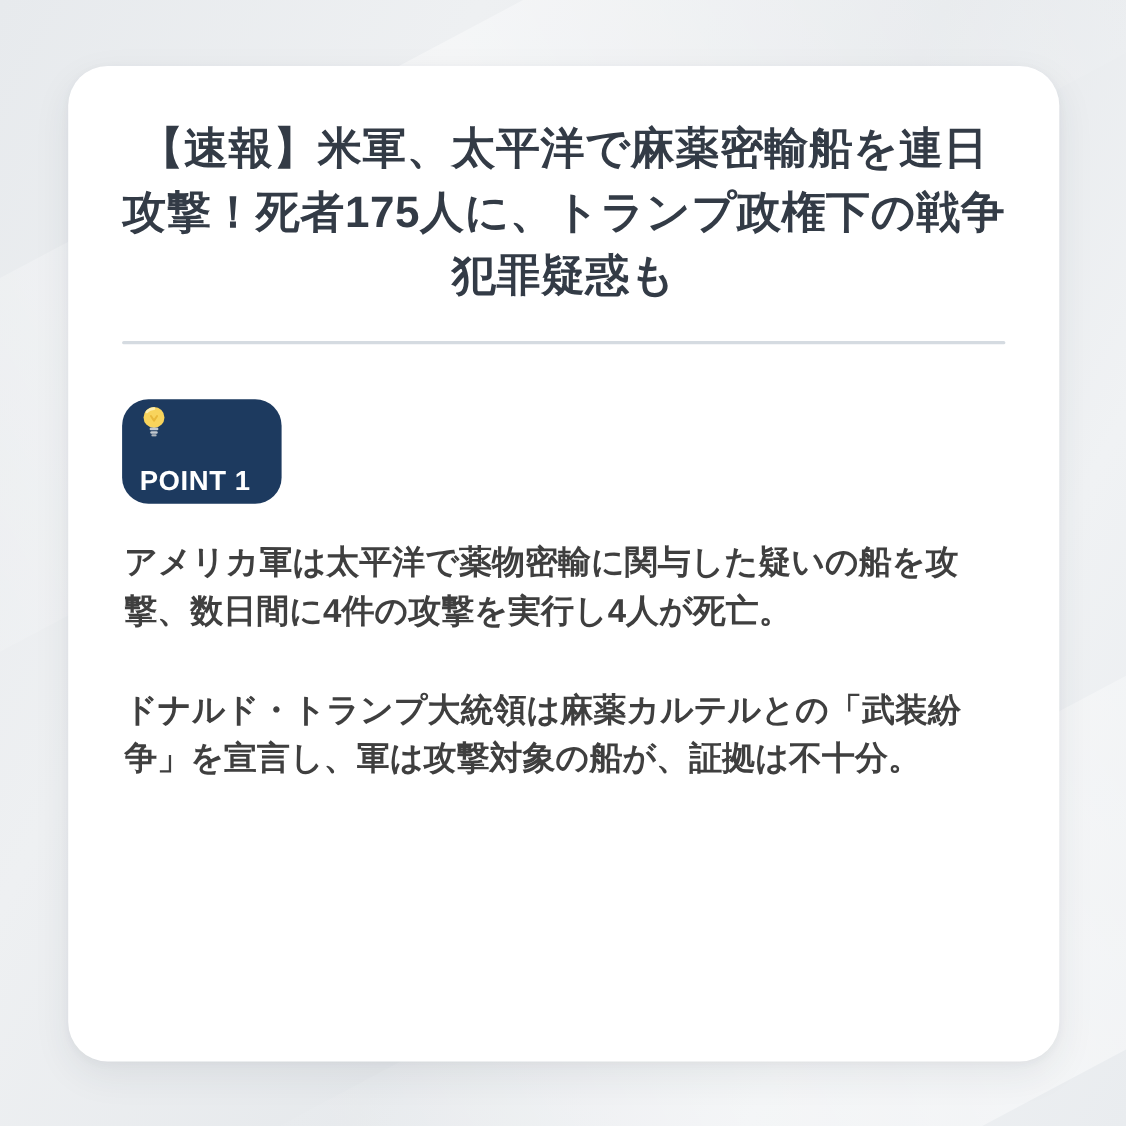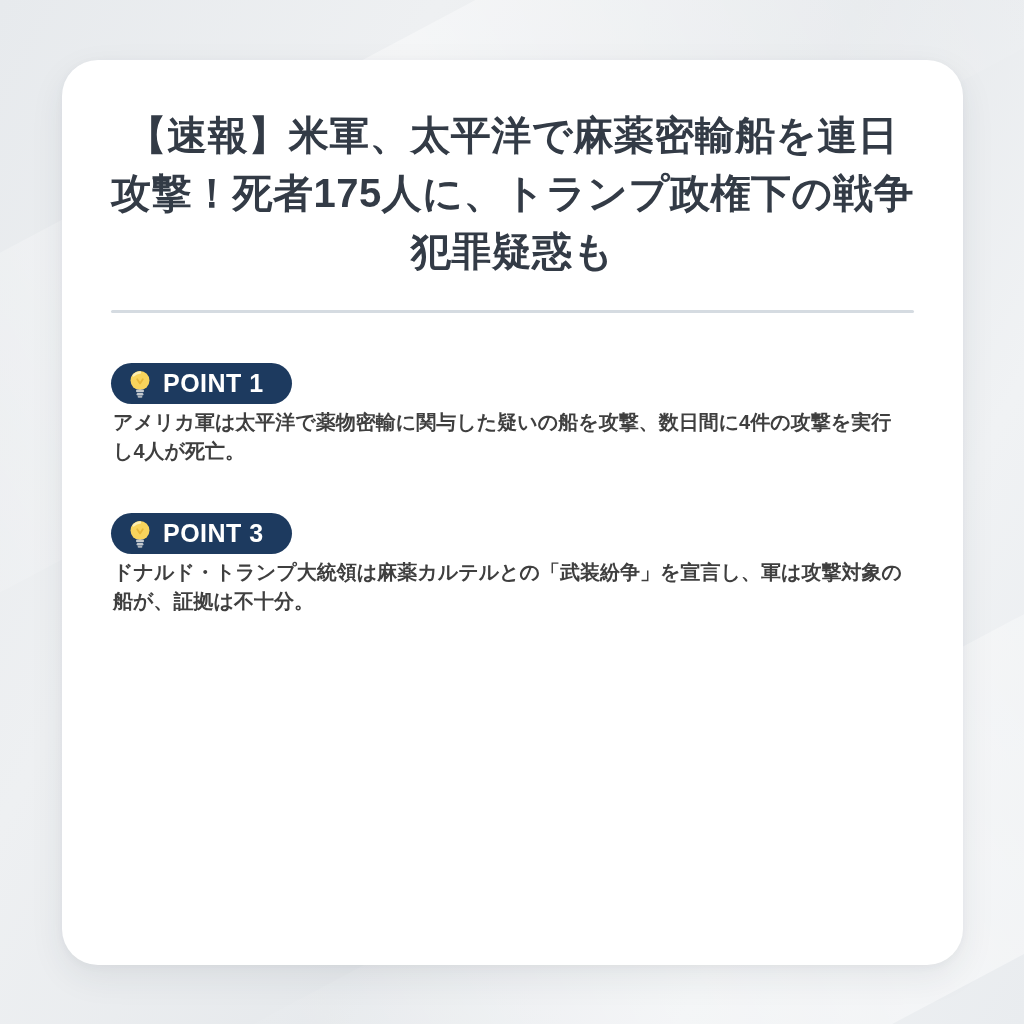--- a/index.html
+++ b/index.html
@@ -55,39 +55,40 @@
   .divider {
     height: 3px;
     background: var(--divider);
     border-radius: 2px;
     margin-top: 30px;
   }
   .points { margin-top: 50px; }
   .point-section { margin-bottom: 46px; }
   .point-badge {
     display: inline-flex;
-    align-items: flex-end;
-    gap: 10px;
+    align-items: flex-start;
+    gap: 26px;
     background: var(--badge-bg);
     color: var(--badge-text);
     border-radius: 24px;
     padding: 6px 28px 6px 16px;
     min-height: 41px;
+    flex-direction: column;
   }
   .point-badge .label {
     font-size: 25px;
     font-weight: 700;
     letter-spacing: 0.5px;
     white-space: nowrap;
   }
   .bulb-icon { width: 26px; height: 28px; flex: 0 0 auto; }
   .point-text {
-    margin-top: 4px;
+    margin-top: 32px;
     color: var(--body-text);
-    font-size: 20px;
+    font-size: 30px;
     font-weight: 700;
     line-height: 1.47;
     max-width: 800px;
     padding-left: 2px;
   }
 </style>
 </head>
 <body>
 
 <div class="bg-streak s1"></div>
@@ -113,28 +114,17 @@
         </svg>
         <span class="label">POINT 1</span>
       </div>
       <p class="point-text">アメリカ軍は太平洋で薬物密輸に関与した疑いの船を攻撃、数日間に4件の攻撃を実行し4人が死亡。</p>
     </section>
 
     <section class="point-section">
     </section>
 
     <section class="point-section">
-      <div class="point-badge">
-        <svg class="bulb-icon" viewBox="0 0 26 28" aria-hidden="true">
-          <circle cx="13" cy="10.5" r="9.5" fill="#f8d45c"></circle>
-          <path d="M6.5 5.5 A9 9 0 0 1 13 2.5" stroke="#fdeeb0" stroke-width="2.4" fill="none" stroke-linecap="round"></path>
-          <path d="M10.2 9.2 L13 13.4 L15.8 9.2" stroke="#e8b83a" stroke-width="1.8" fill="none" stroke-linecap="round" stroke-linejoin="round"></path>
-          <rect x="9" y="19.6" width="8" height="2.6" rx="1.3" fill="#c3c9cf"></rect>
-          <rect x="9.6" y="23" width="6.8" height="2.4" rx="1.2" fill="#c3c9cf"></rect>
-          <rect x="10.6" y="25.8" width="4.8" height="2" rx="1" fill="#aeb5bc"></rect>
-        </svg>
-        <span class="label">POINT 3</span>
-      </div>
       <p class="point-text">ドナルド・トランプ大統領は麻薬カルテルとの「武装紛争」を宣言し、軍は攻撃対象の船が、証拠は不十分。</p>
     </section>
 
   </div>
 </div>
 
 </body></html>

